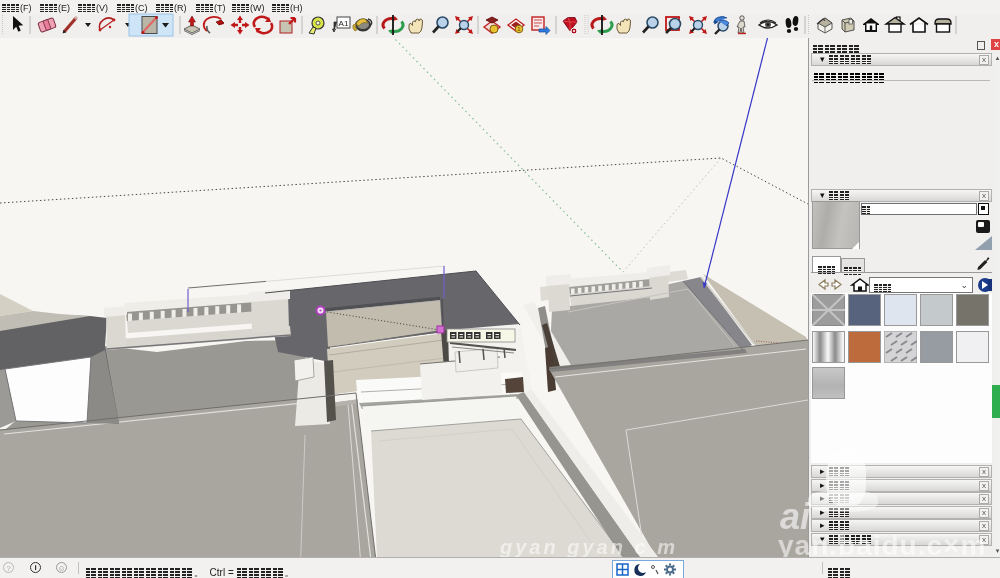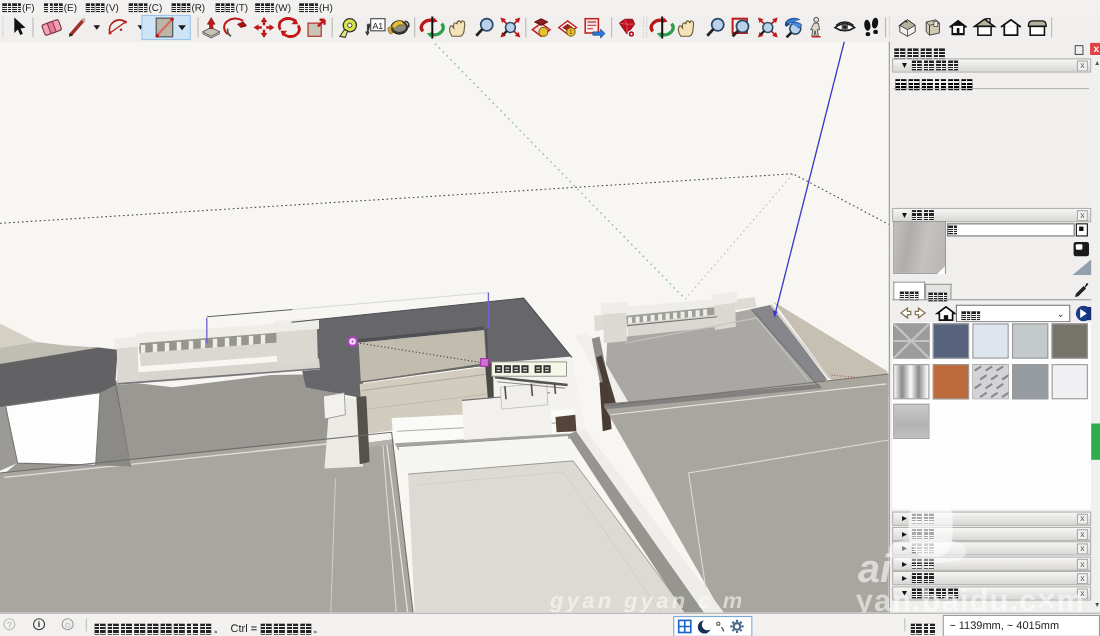--- a/index.html
+++ b/index.html
@@ -483,13 +483,12 @@
             <line x1="4" y1="0" x2="6" y2="0"></line>
             <line x1="-4.2" y1="-4.2" x2="-2.8" y2="-2.8"></line>
             <line x1="4.2" y1="4.2" x2="2.8" y2="2.8"></line>
             <line x1="-4.2" y1="4.2" x2="-2.8" y2="2.8"></line>
             <line x1="4.2" y1="-4.2" x2="2.8" y2="-2.8"></line>
           </g>
         </g>
       </svg></div>
     <div class="abs" style="left:822px;top:4px;width:1px;height:12px;background:#c0c0be"></div>
     <div class="abs" style="left:828px;top:5px"><i class="cj" style="width:10px;height:10px;margin-right:2px;background:linear-gradient(90deg,rgba(0,0,0,0) 0 4px,#f0efed 4px 5px,rgba(0,0,0,0) 5px),linear-gradient(rgba(0,0,0,0) 0 2px,#f0efed 2px 3px,rgba(0,0,0,0) 3px 5px,#f0efed 5px 6px,rgba(0,0,0,0) 6px 8px,#f0efed 8px 9px,rgba(0,0,0,0) 9px),#222222"></i><i class="cj" style="width:10px;height:10px;margin-right:2px;background:linear-gradient(90deg,rgba(0,0,0,0) 0 4px,#f0efed 4px 5px,rgba(0,0,0,0) 5px),linear-gradient(rgba(0,0,0,0) 0 2px,#f0efed 2px 3px,rgba(0,0,0,0) 3px 5px,#f0efed 5px 6px,rgba(0,0,0,0) 6px 8px,#f0efed 8px 9px,rgba(0,0,0,0) 9px),#222222"></i></div>
-    <div class="abs" style="left:857px;top:1px;width:143px;height:20px;background:#fff;border:1px solid #999;font-size:10px;color:#222;padding:4px 0 0 5px">~ 1139mm, ~ 4015mm</div>
   </div>
 </body></html>

